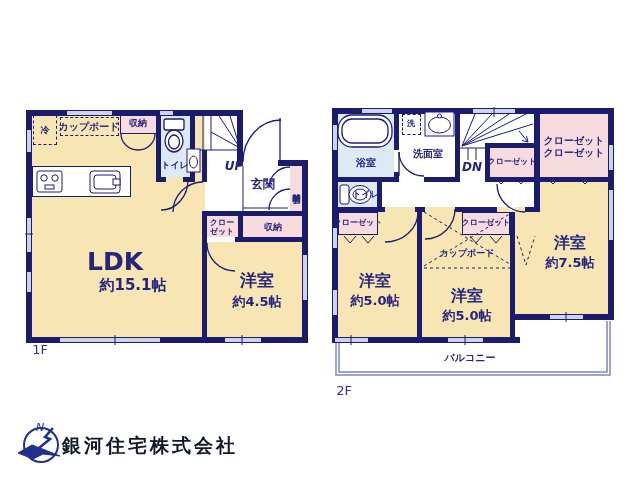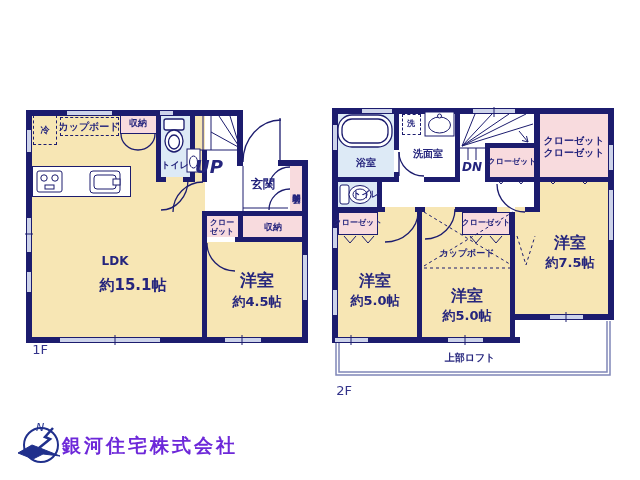--- a/index.html
+++ b/index.html
@@ -13,21 +13,21 @@
   .wall{position:absolute;background:#1c1c6e;}
   .win{position:absolute;background:#cdd3ea;border-top:1px solid #1c1c6e;border-bottom:1px solid #1c1c6e;box-sizing:border-box;}
   .winv{position:absolute;background:#cdd3ea;border-left:1px solid #1c1c6e;border-right:1px solid #1c1c6e;box-sizing:border-box;}
   .dashed{position:absolute;border:1px dashed #1c1c6e;box-sizing:border-box;}
   .navybrd{border:1px solid #1c1c6e;box-sizing:border-box;}
   .lbl{position:absolute;transform:translate(-50%,-50%);white-space:nowrap;color:#25257d;
        font-weight:bold;text-align:center;line-height:1.15;}
   .lbl.vert{writing-mode:vertical-rl;}
   .ital{font-style:italic;}
   svg{position:absolute;left:0;top:0;}
-  #watermark{position:absolute;color:#6d28d9;font-size:19px;font-weight:bold;letter-spacing:3px;}
+  #watermark{position:absolute;color:#0f172a;font-size:19px;font-weight:bold;letter-spacing:3px;}
 </style>
 </head>
 <body>
 
 <div id="canvas">
 
   <div class="room cream" style="left:32px;top:116px;width:173px;height:221px;"></div>
   <div class="room blue" style="left:161px;top:116px;width:29px;height:61px;"></div>
   <div class="room pink navybrd" style="left:120px;top:113px;width:37px;height:21px;"></div>
   <div class="room pink" style="left:290px;top:166px;width:12px;height:45px;"></div>
@@ -228,29 +228,29 @@
       <line x1="566" y1="312" x2="566" y2="322"></line>
       <line x1="494" y1="107" x2="494" y2="117"></line>
       <line x1="25" y1="234" x2="33" y2="234"></line>
     </g>
   </svg>
 
   <div class="lbl" style="left:45px;top:130px;font-size:9px;">冷</div>
   <div class="lbl" style="left:89px;top:127px;font-size:10px;">カップボード</div>
   <div class="lbl" style="left:138px;top:123px;font-size:9px;">収納</div>
   <div class="lbl" style="left:175px;top:165px;font-size:9px;">トイレ</div>
-  <div class="lbl ital" style="left:209px;top:167px;font-size:18px;">UP</div>
+  <div class="lbl ital" style="left:234px;top:167px;font-size:12px;">UP</div>
   <div class="lbl" style="left:263px;top:185px;font-size:12px;">玄関</div>
   <div class="lbl vert" style="left:296px;top:188px;font-size:8px;">玄関収納</div>
   <div class="lbl" style="left:222px;top:227px;font-size:8px;">
     <span>クロー</span><br>
     <span>ゼット</span>
   </div>
   <div class="lbl" style="left:273px;top:227px;font-size:9px;">収納</div>
-  <div class="lbl" style="left:115px;top:262px;font-size:12px;">LDK</div>
+  <div class="lbl" style="left:115px;top:262px;font-size:25px;">LDK</div>
   <div class="lbl" style="left:115px;top:286px;font-size:15px;padding-left:36px;">約15.1帖</div>
   <div class="lbl" style="left:257px;top:281px;font-size:17px;">洋室</div>
   <div class="lbl" style="left:257px;top:302px;font-size:13px;">約4.5帖</div>
   <div class="lbl" style="left:40px;top:350px;font-size:13px;font-weight:normal;color:#33338a;">1F</div>
 
   <div class="lbl" style="left:366px;top:163px;font-size:10px;">浴室</div>
   <div class="lbl" style="left:411px;top:124px;font-size:8px;">洗</div>
   <div class="lbl" style="left:428px;top:154px;font-size:10px;">洗面室</div>
   <div class="lbl ital" style="left:472px;top:168px;font-size:12px;">DN</div>
   <div class="lbl" style="left:512px;top:162px;font-size:8px;">クローゼット</div>
@@ -261,21 +261,21 @@
   <div class="lbl" style="left:366px;top:194px;font-size:9px;">トイレ</div>
   <div class="lbl" style="left:358px;top:223px;font-size:8px;">クローゼット</div>
   <div class="lbl" style="left:486px;top:223px;font-size:8px;">クローゼット</div>
   <div class="lbl" style="left:467px;top:253px;font-size:9px;">カップボード</div>
   <div class="lbl" style="left:375px;top:281px;font-size:16px;">洋室</div>
   <div class="lbl" style="left:375px;top:301px;font-size:13px;">約5.0帖</div>
   <div class="lbl" style="left:467px;top:296px;font-size:16px;">洋室</div>
   <div class="lbl" style="left:467px;top:316px;font-size:13px;">約5.0帖</div>
   <div class="lbl" style="left:570px;top:243px;font-size:16px;">洋室</div>
   <div class="lbl" style="left:570px;top:263px;font-size:13px;">約7.5帖</div>
-  <div class="lbl" style="left:470px;top:358px;font-size:10px;">上部ロフト</div>
+  <div class="lbl" style="left:470px;top:358px;font-size:10px;">バルコニー</div>
   <div class="lbl" style="left:344px;top:391px;font-size:13px;font-weight:normal;color:#33338a;">2F</div>
 
   <svg width="58" height="58" viewBox="0 0 58 58" style="left:12px;top:415px;" stroke="#20308c" fill="none" stroke-width="2">
     <circle cx="29" cy="30" r="17"></circle>
     <path d="M41,13 L33,22 L38,24 L27,33" stroke-width="2.5"></path>
     <path d="M6,38 L20,30 L28,33 L48,41 L31,39 L21,44 Z" fill="#20308c" stroke-width="1"></path>
     <text x="24" y="16" font-size="11" font-style="italic" fill="#20308c" stroke="none">N</text>
   </svg>
   <div id="watermark" style="left:62px;top:433px;">銀河住宅株式会社</div>
 

